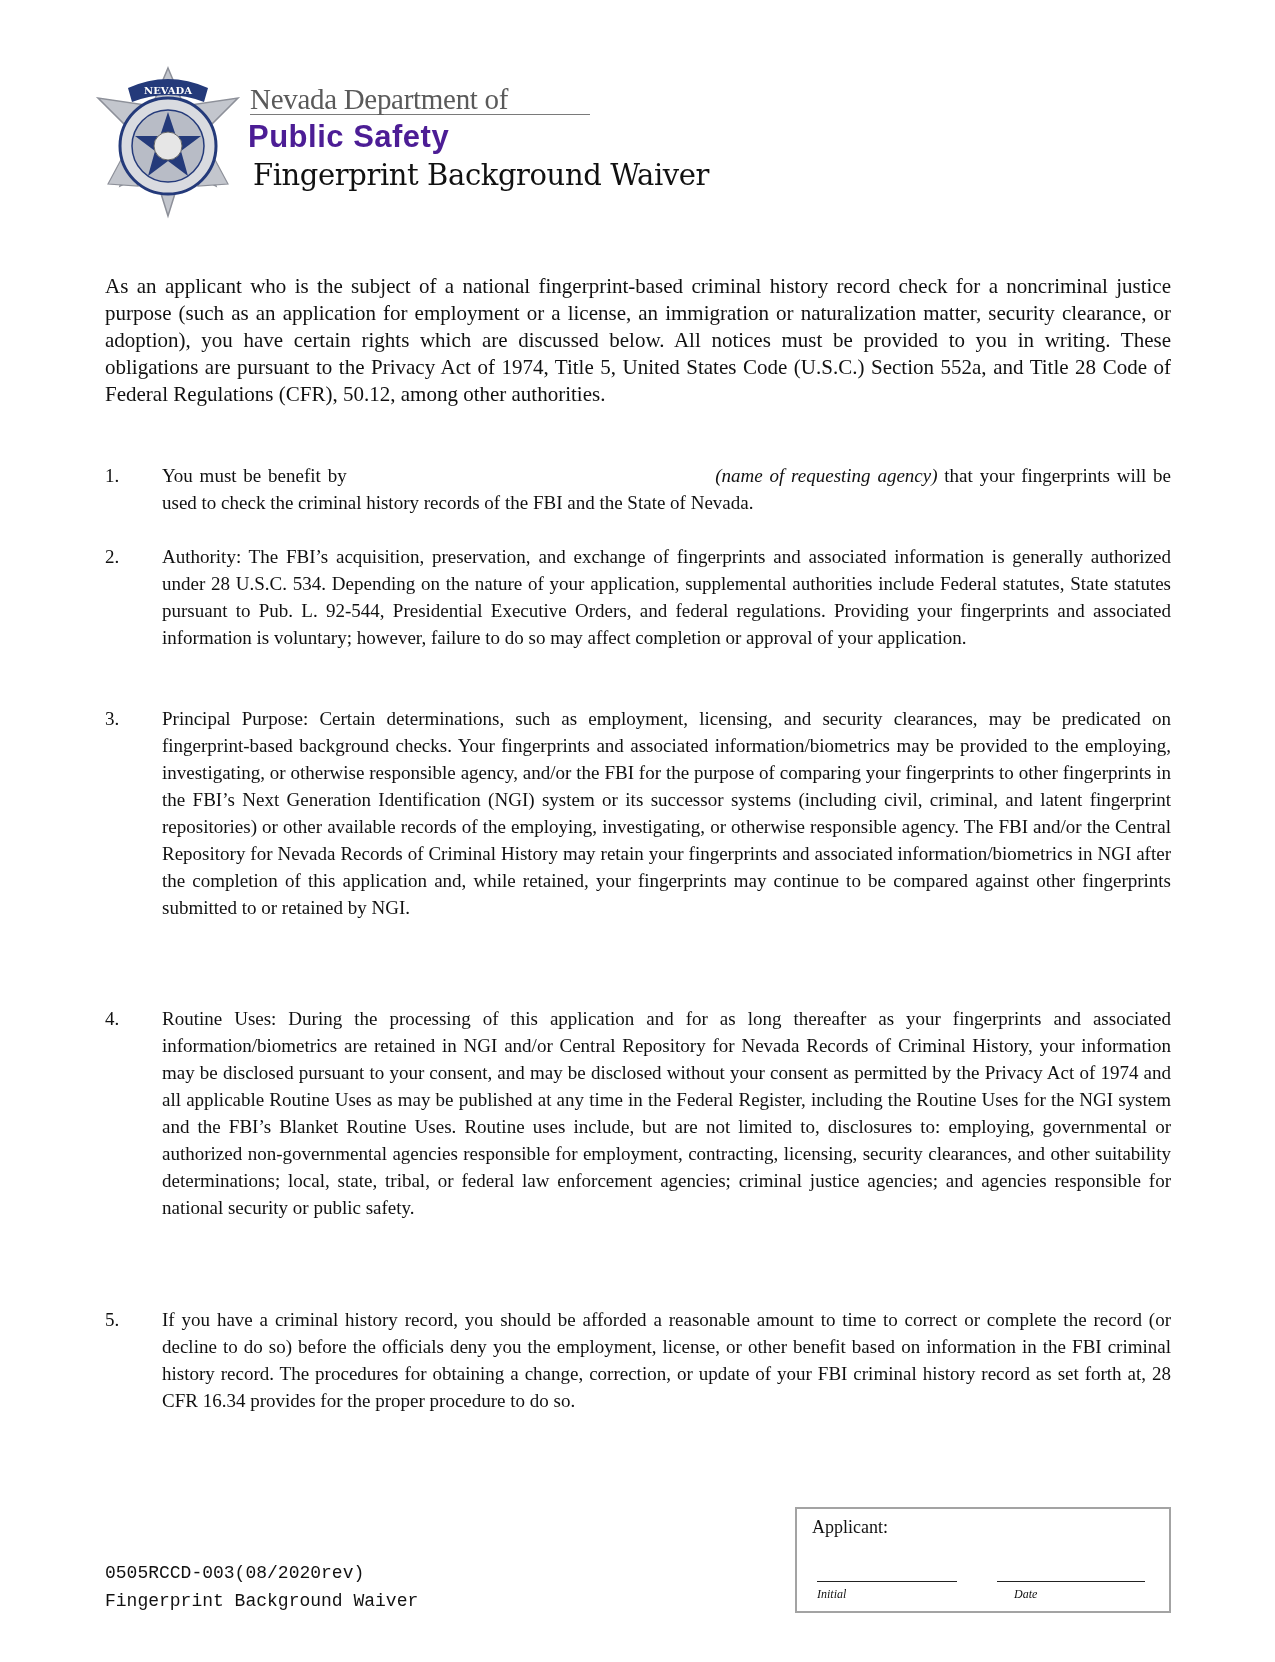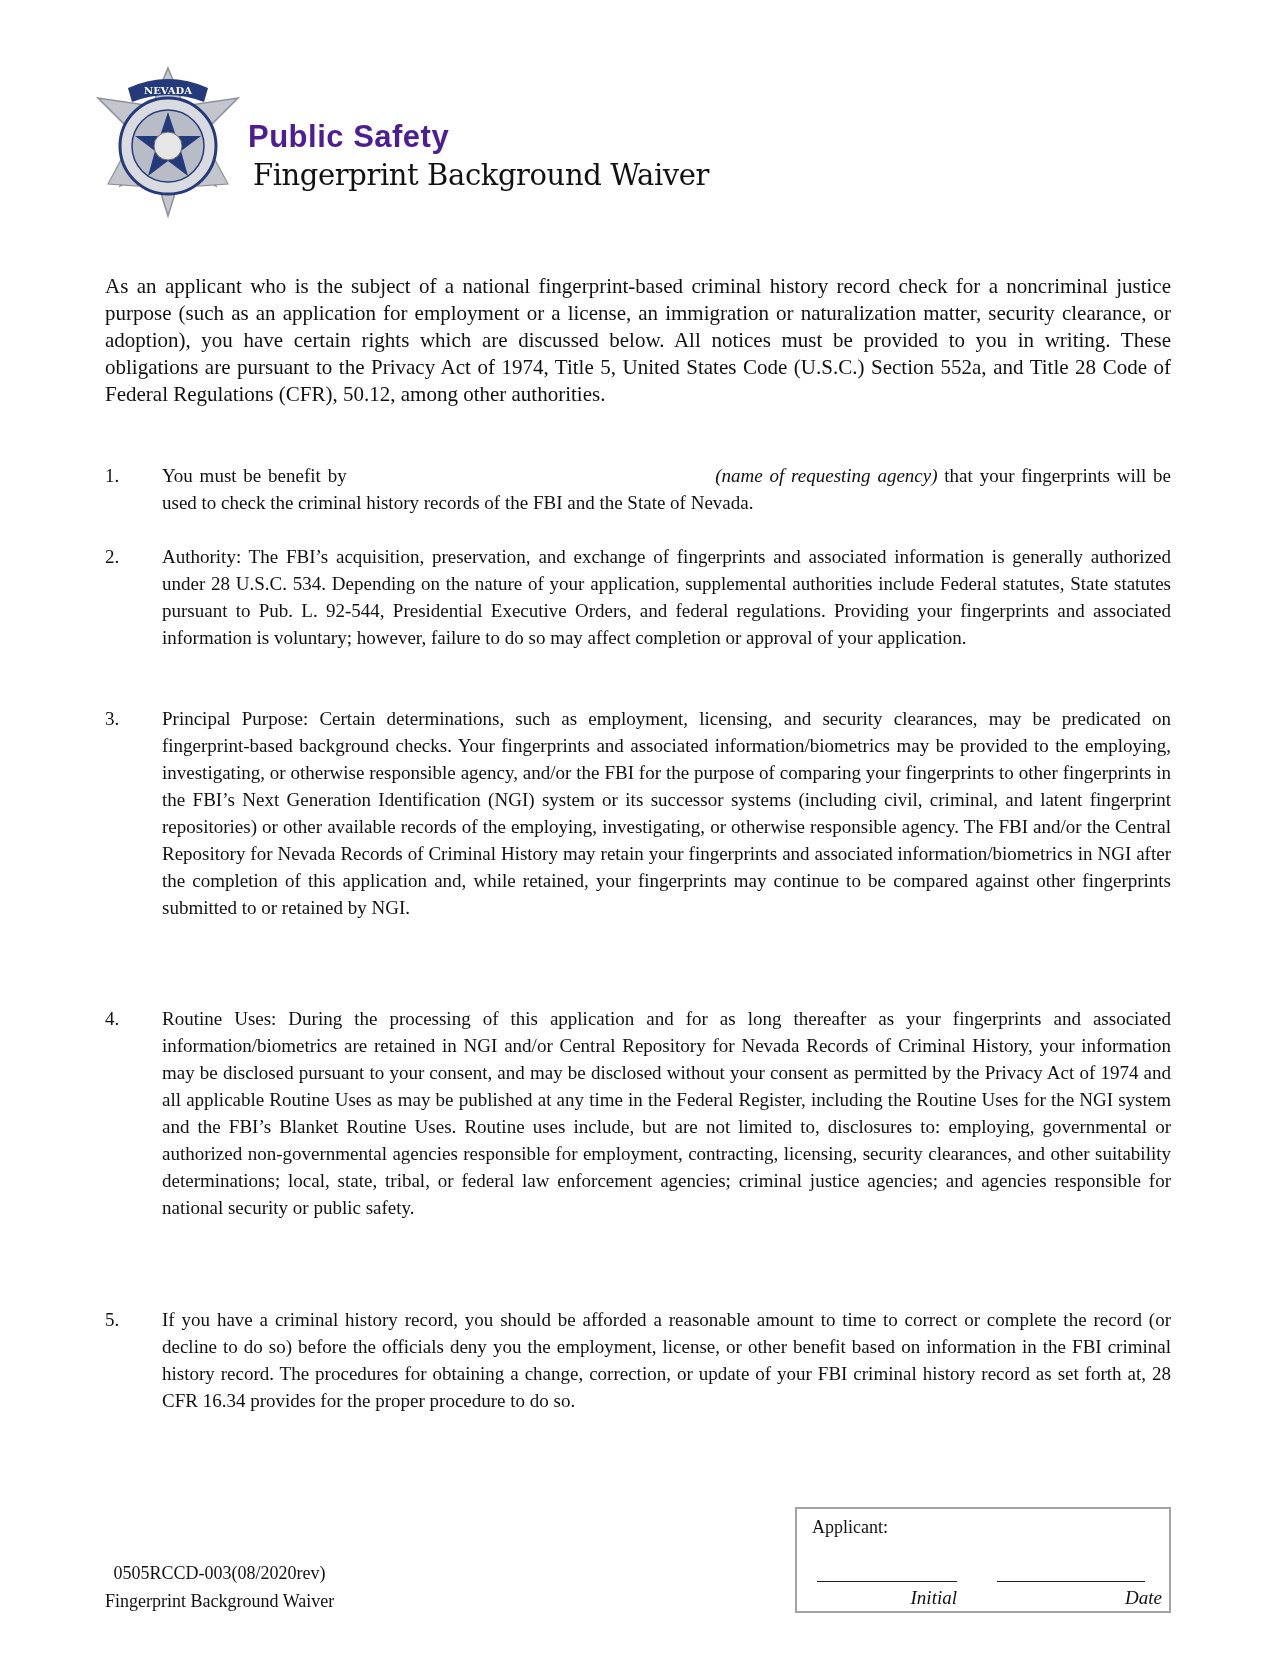--- a/index.html
+++ b/index.html
@@ -22,40 +22,41 @@
   .item { position: absolute; left: 105px; width: 1066px; font-family: "Liberation Serif", serif;
           font-size: 19px; line-height: 27px; }
   .item .num { position: absolute; left: 0; top: 0; }
   .item .txt { margin-left: 57px; text-align: justify; }
   .blank { display: inline-block; width: 355px; }
   .it { font-style: italic; margin-top: 28px; }
   .app-box { position: absolute; left: 795px; top: 1507px; width: 376px; height: 106px;
              border: 2px solid #a3a3a3; box-sizing: border-box; font-family: "Liberation Serif", serif; }
   .app-label { position: absolute; left: 15px; top: 8px; font-size: 18px; }
   .sig-line { position: absolute; top: 72px; height: 0; border-top: 1.5px solid #222; }
-  .sig-cap { position: absolute; top: 78px; font-size: 19px; font-style: italic; text-align: right; }
-  .footer { position: absolute; left: 105px; top: 1559px; font-family: Liberation Serif, serif;
-            font-size: 18px; line-height: 28px; text-align: center; }
+  .sig-cap { position: absolute; top: 78px; font-size: 12px; font-style: italic; text-align: left; }
+  .footer { position: absolute; left: 105px; top: 1559px; font-family: Liberation Mono, monospace;
+            font-size: 18px; line-height: 28px; }
 </style>
 </head>
 <body>
 
 <div class="header">
   <svg class="badge" viewBox="0 0 160 156" xmlns="http://www.w3.org/2000/svg">
     <polygon points="80,2 96,40 150,32 112,70 128,120 80,96 32,120 48,70 10,32 64,40" fill="#c3c6cd" stroke="#8d9099" stroke-width="1.5"></polygon>
     <polygon points="80,150 70,118 90,118" fill="#c3c6cd" stroke="#8d9099" stroke-width="1.5"></polygon>
     <polygon points="20,118 35,90 50,120" fill="#c3c6cd" stroke="#8d9099" stroke-width="1.2"></polygon>
     <polygon points="140,118 125,90 110,120" fill="#c3c6cd" stroke="#8d9099" stroke-width="1.2"></polygon>
     <circle cx="80" cy="80" r="48" fill="#d9dbe0" stroke="#243a7a" stroke-width="3"></circle>
     <circle cx="80" cy="80" r="36" fill="#b8bcc6" stroke="#243a7a" stroke-width="1.5"></circle>
     <polygon points="80,46 88,70 113,70 93,85 100,110 80,95 60,110 67,85 47,70 72,70" fill="#243a7a"></polygon>
     <circle cx="80" cy="80" r="14" fill="#e6e6e6" stroke="#666" stroke-width="1"></circle>
     <path d="M40,22 Q80,4 120,22 L116,36 Q80,22 44,36 Z" fill="#243a7a"></path>
     <text x="80" y="28" font-size="10" text-anchor="middle" fill="#ffffff" font-family="DejaVu Serif, serif" font-weight="bold">NEVADA</text>
   </svg>
+  <div class="dept">Nevada Department of</div>
   <div class="ps">Public Safety</div>
   <div class="fbw">Fingerprint Background Waiver</div>
 </div>
 
 <div class="content intro">As an applicant who is the subject of a national fingerprint-based criminal history record check for a noncriminal justice purpose (such as an application for employment or a license, an immigration or naturalization matter, security clearance, or adoption), you have certain rights which are discussed below. All notices must be provided to you in writing.  These obligations are pursuant to the Privacy Act of 1974, Title 5, United States Code (U.S.C.) Section 552a, and Title 28 Code of Federal Regulations (CFR), 50.12, among other authorities.</div>
 
 <div class="item" style="top:462px">
   <span class="num">1.</span>
   <div class="txt" style="text-align:justify; text-align-last:left;">
     <span>You must be benefit by</span>

